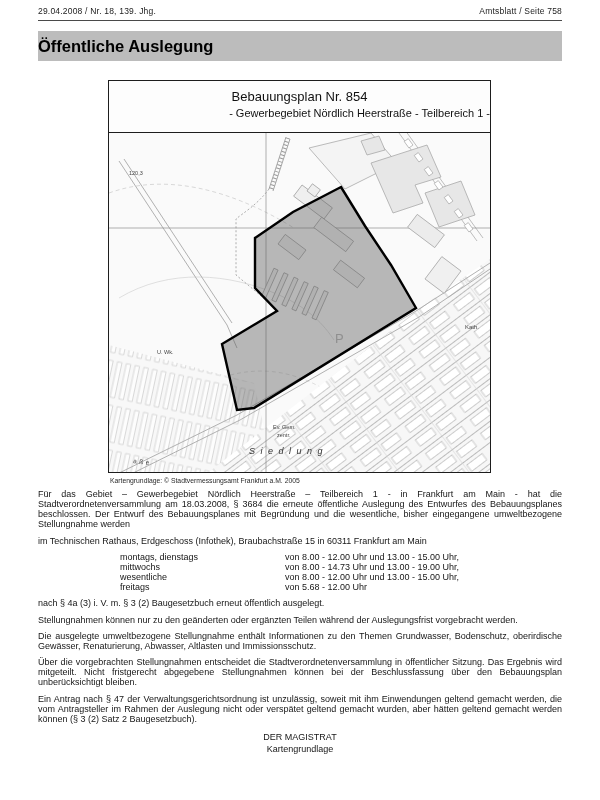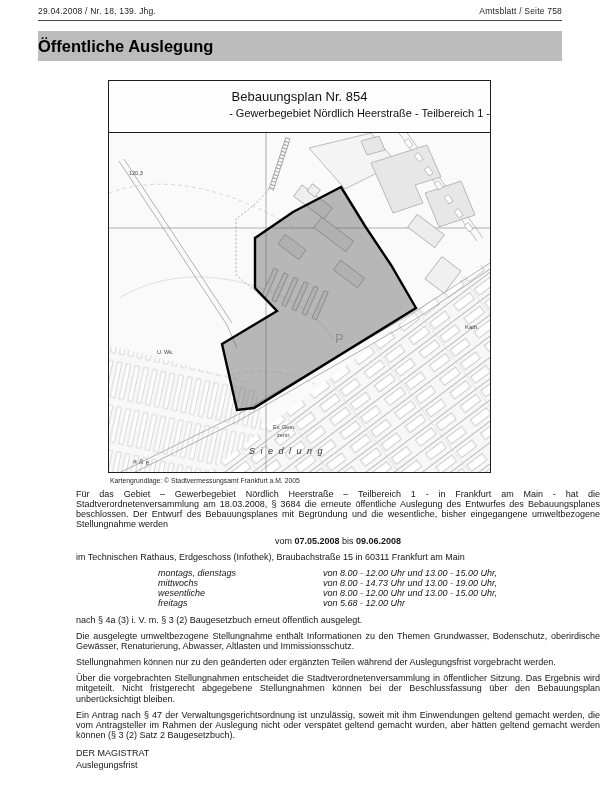--- a/index.html
+++ b/index.html
@@ -11,28 +11,28 @@
   .banner{position:absolute;top:31px;left:38px;right:38px;height:30px;background:#bcbcbc;
           display:flex;align-items:center;justify-content:flex-start;
           font-size:16.5px;font-weight:bold;color:#000;}
   .map-figure{position:absolute;top:80px;left:108px;width:381px;margin:0;
               border:1.5px solid #1d1d1d;background:#fbfbfb;}
   .map-title-box{height:51px;border-bottom:1.5px solid #1d1d1d;text-align:center;background:#fdfdfd;}
   .map-title{font-size:13px;padding-top:8px;color:#111;}
   .map-subtitle{font-size:11px;padding-top:3px;color:#111;text-align:right;}
   .map-figure svg{display:block;}
   .map-caption{position:absolute;top:477px;left:110px;font-size:6.8px;color:#2a2a2a;}
-  .content{position:absolute;top:489px;left:38px;width:524px;font-size:9px;line-height:1.13;margin-left:38px;}
+  .content{position:absolute;top:489px;left:38px;width:524px;font-size:9px;line-height:1.13;}
   .content p{margin:0 0 6px;}
   .just{text-align:justify;}
   .dates{text-align:center;margin:8px 0 7px;}
   .schedule{margin:2px 0 6px 82px;}
-  .srow{display:flex;font-style:italic;}
+  .srow{display:flex;}
   .sday{width:165px;}
-  .signature{text-align:left;margin-top:8px;line-height:1.3;}
+  .signature{text-align:center;margin-top:8px;line-height:1.3;}
 </style>
 </head>
 <body>
 
 <div class="page">
 
   <div class="header">
     <span>29.04.2008 / Nr. 18, 139. Jhg.</span>
     <span>Amtsblatt / Seite 758</span>
   </div>
@@ -143,26 +143,20 @@
         <text x="140" y="321" font-size="9" font-style="italic" letter-spacing="5.5" fill="#333333">Siedlung</text>
       </g>
     </svg>
   </figure>
 
   <div class="map-caption">Kartengrundlage: © Stadtvermessungsamt Frankfurt a.M. 2005</div>
 
   <div class="content">
     <p class="just">Für das Gebiet – Gewerbegebiet Nördlich Heerstraße – Teilbereich 1 - in Frankfurt am Main - hat die Stadtverordnetenversammlung am 18.03.2008, § 3684 die erneute öffentliche Auslegung des Entwurfes des Bebauungsplanes beschlossen. Der Entwurf des Bebauungsplanes mit Begründung und die wesentliche, bisher eingegangene umweltbezogene Stellungnahme werden</p>
 
-    <p class="dates">
-      <span>vom</span>
-      <b>07.05.2008</b>
-      <span>bis</span>
-      <b>09.06.2008</b>
-    </p>
 
     <p>im Technischen Rathaus, Erdgeschoss (Infothek), Braubachstraße 15 in 60311 Frankfurt am Main</p>
 
     <div class="schedule">
       <div class="srow">
         <span class="sday">montags, dienstags</span>
         <span class="stime">von 8.00 - 12.00 Uhr und 13.00 - 15.00 Uhr,</span>
       </div>
       <div class="srow">
         <span class="sday">mittwochs</span>
@@ -172,24 +166,24 @@
         <span class="sday">wesentliche</span>
         <span class="stime">von 8.00 - 12.00 Uhr und 13.00 - 15.00 Uhr,</span>
       </div>
       <div class="srow">
         <span class="sday">freitags</span>
         <span class="stime">von 5.68 - 12.00 Uhr</span>
       </div>
     </div>
 
     <p>nach § 4a (3) i. V. m. § 3 (2) Baugesetzbuch erneut öffentlich ausgelegt.</p>
+    <p class="just">Stellungnahmen können nur zu den geänderten oder ergänzten Teilen während der Auslegungsfrist vorgebracht werden.</p>
     <p class="just">Die ausgelegte umweltbezogene Stellungnahme enthält Informationen zu den Themen Grundwasser, Bodenschutz, oberirdische Gewässer, Renaturierung, Abwasser, Altlasten und Immissionsschutz.</p>
-    <p class="just">Stellungnahmen können nur zu den geänderten oder ergänzten Teilen während der Auslegungsfrist vorgebracht werden.</p>
     <p class="just">Über die vorgebrachten Stellungnahmen entscheidet die Stadtverordnetenversammlung in öffentlicher Sitzung. Das Ergebnis wird mitgeteilt. Nicht fristgerecht abgegebene Stellungnahmen können bei der Beschlussfassung über den Bebauungsplan unberücksichtigt bleiben.</p>
     <p class="just">Ein Antrag nach § 47 der Verwaltungsgerichtsordnung ist unzulässig, soweit mit ihm Einwendungen geltend gemacht werden, die vom Antragsteller im Rahmen der Auslegung nicht oder verspätet geltend gemacht wurden, aber hätten geltend gemacht werden können (§ 3 (2) Satz 2 Baugesetzbuch).</p>
 
     <div class="signature">
       <div>DER MAGISTRAT</div>
-      <div>Auslegungsfrist</div>
+      <div>Kartengrundlage</div>
     </div>
   </div>
 
 </div>
 
 </body></html>

